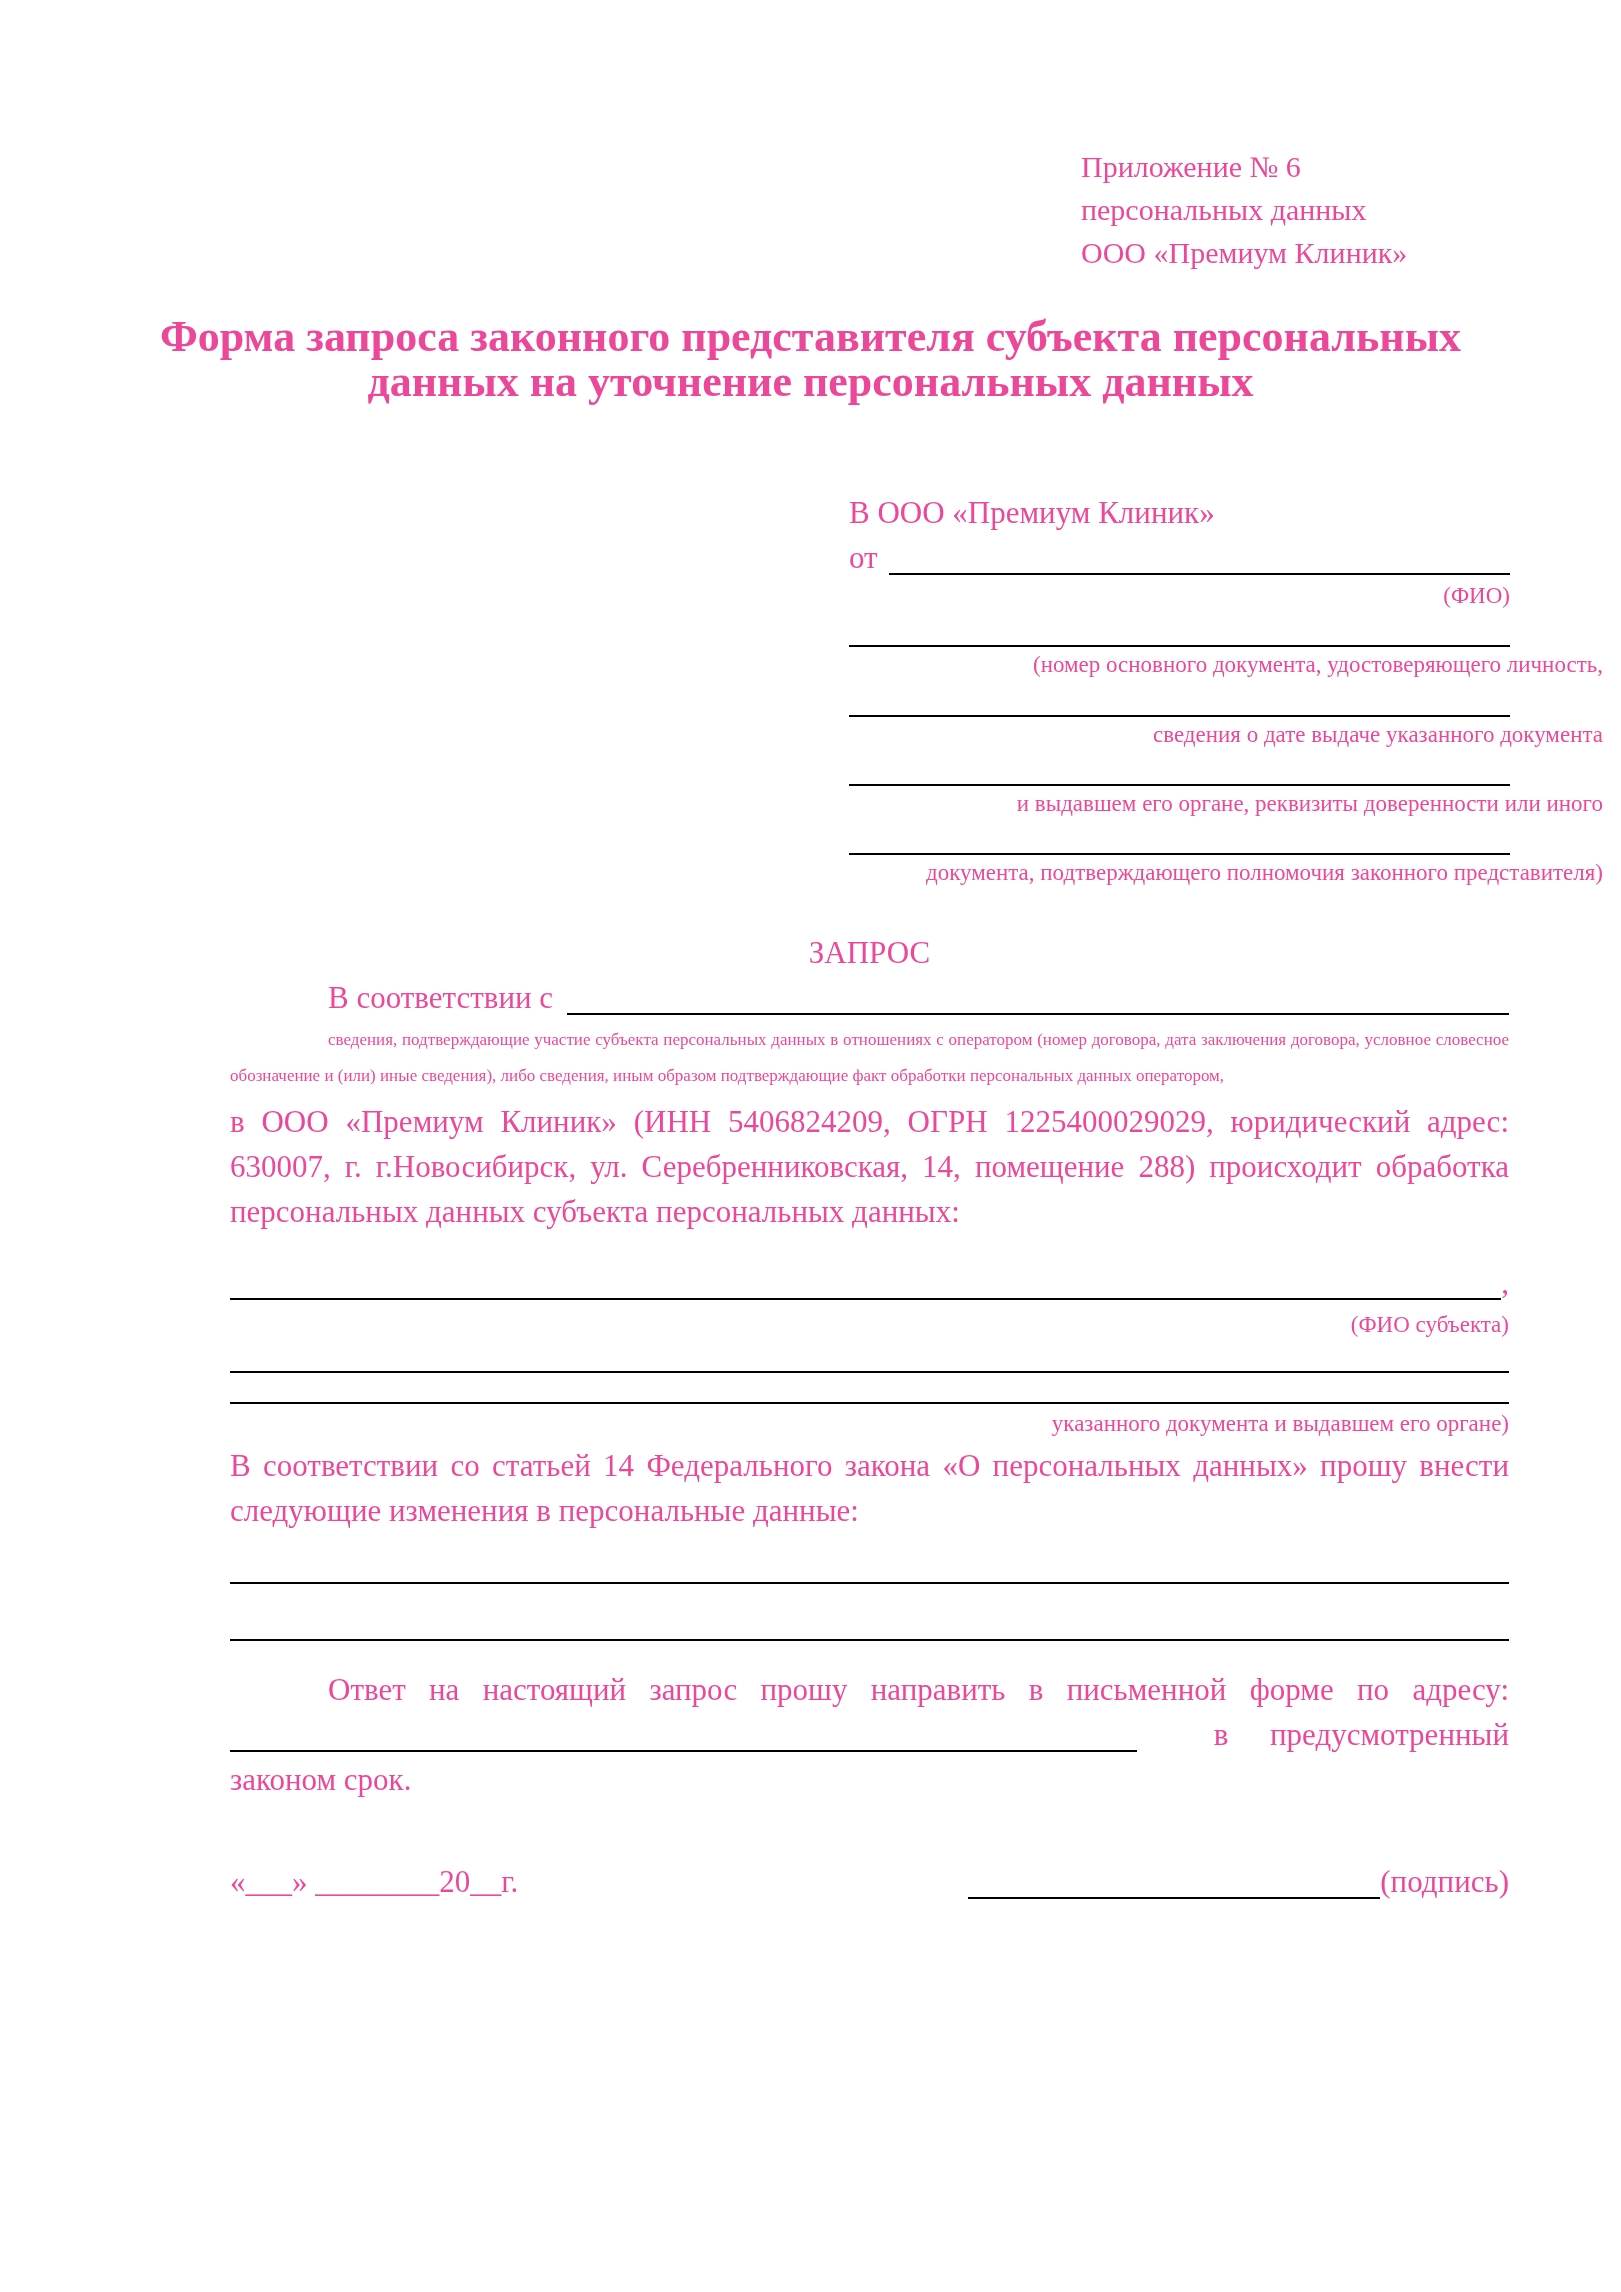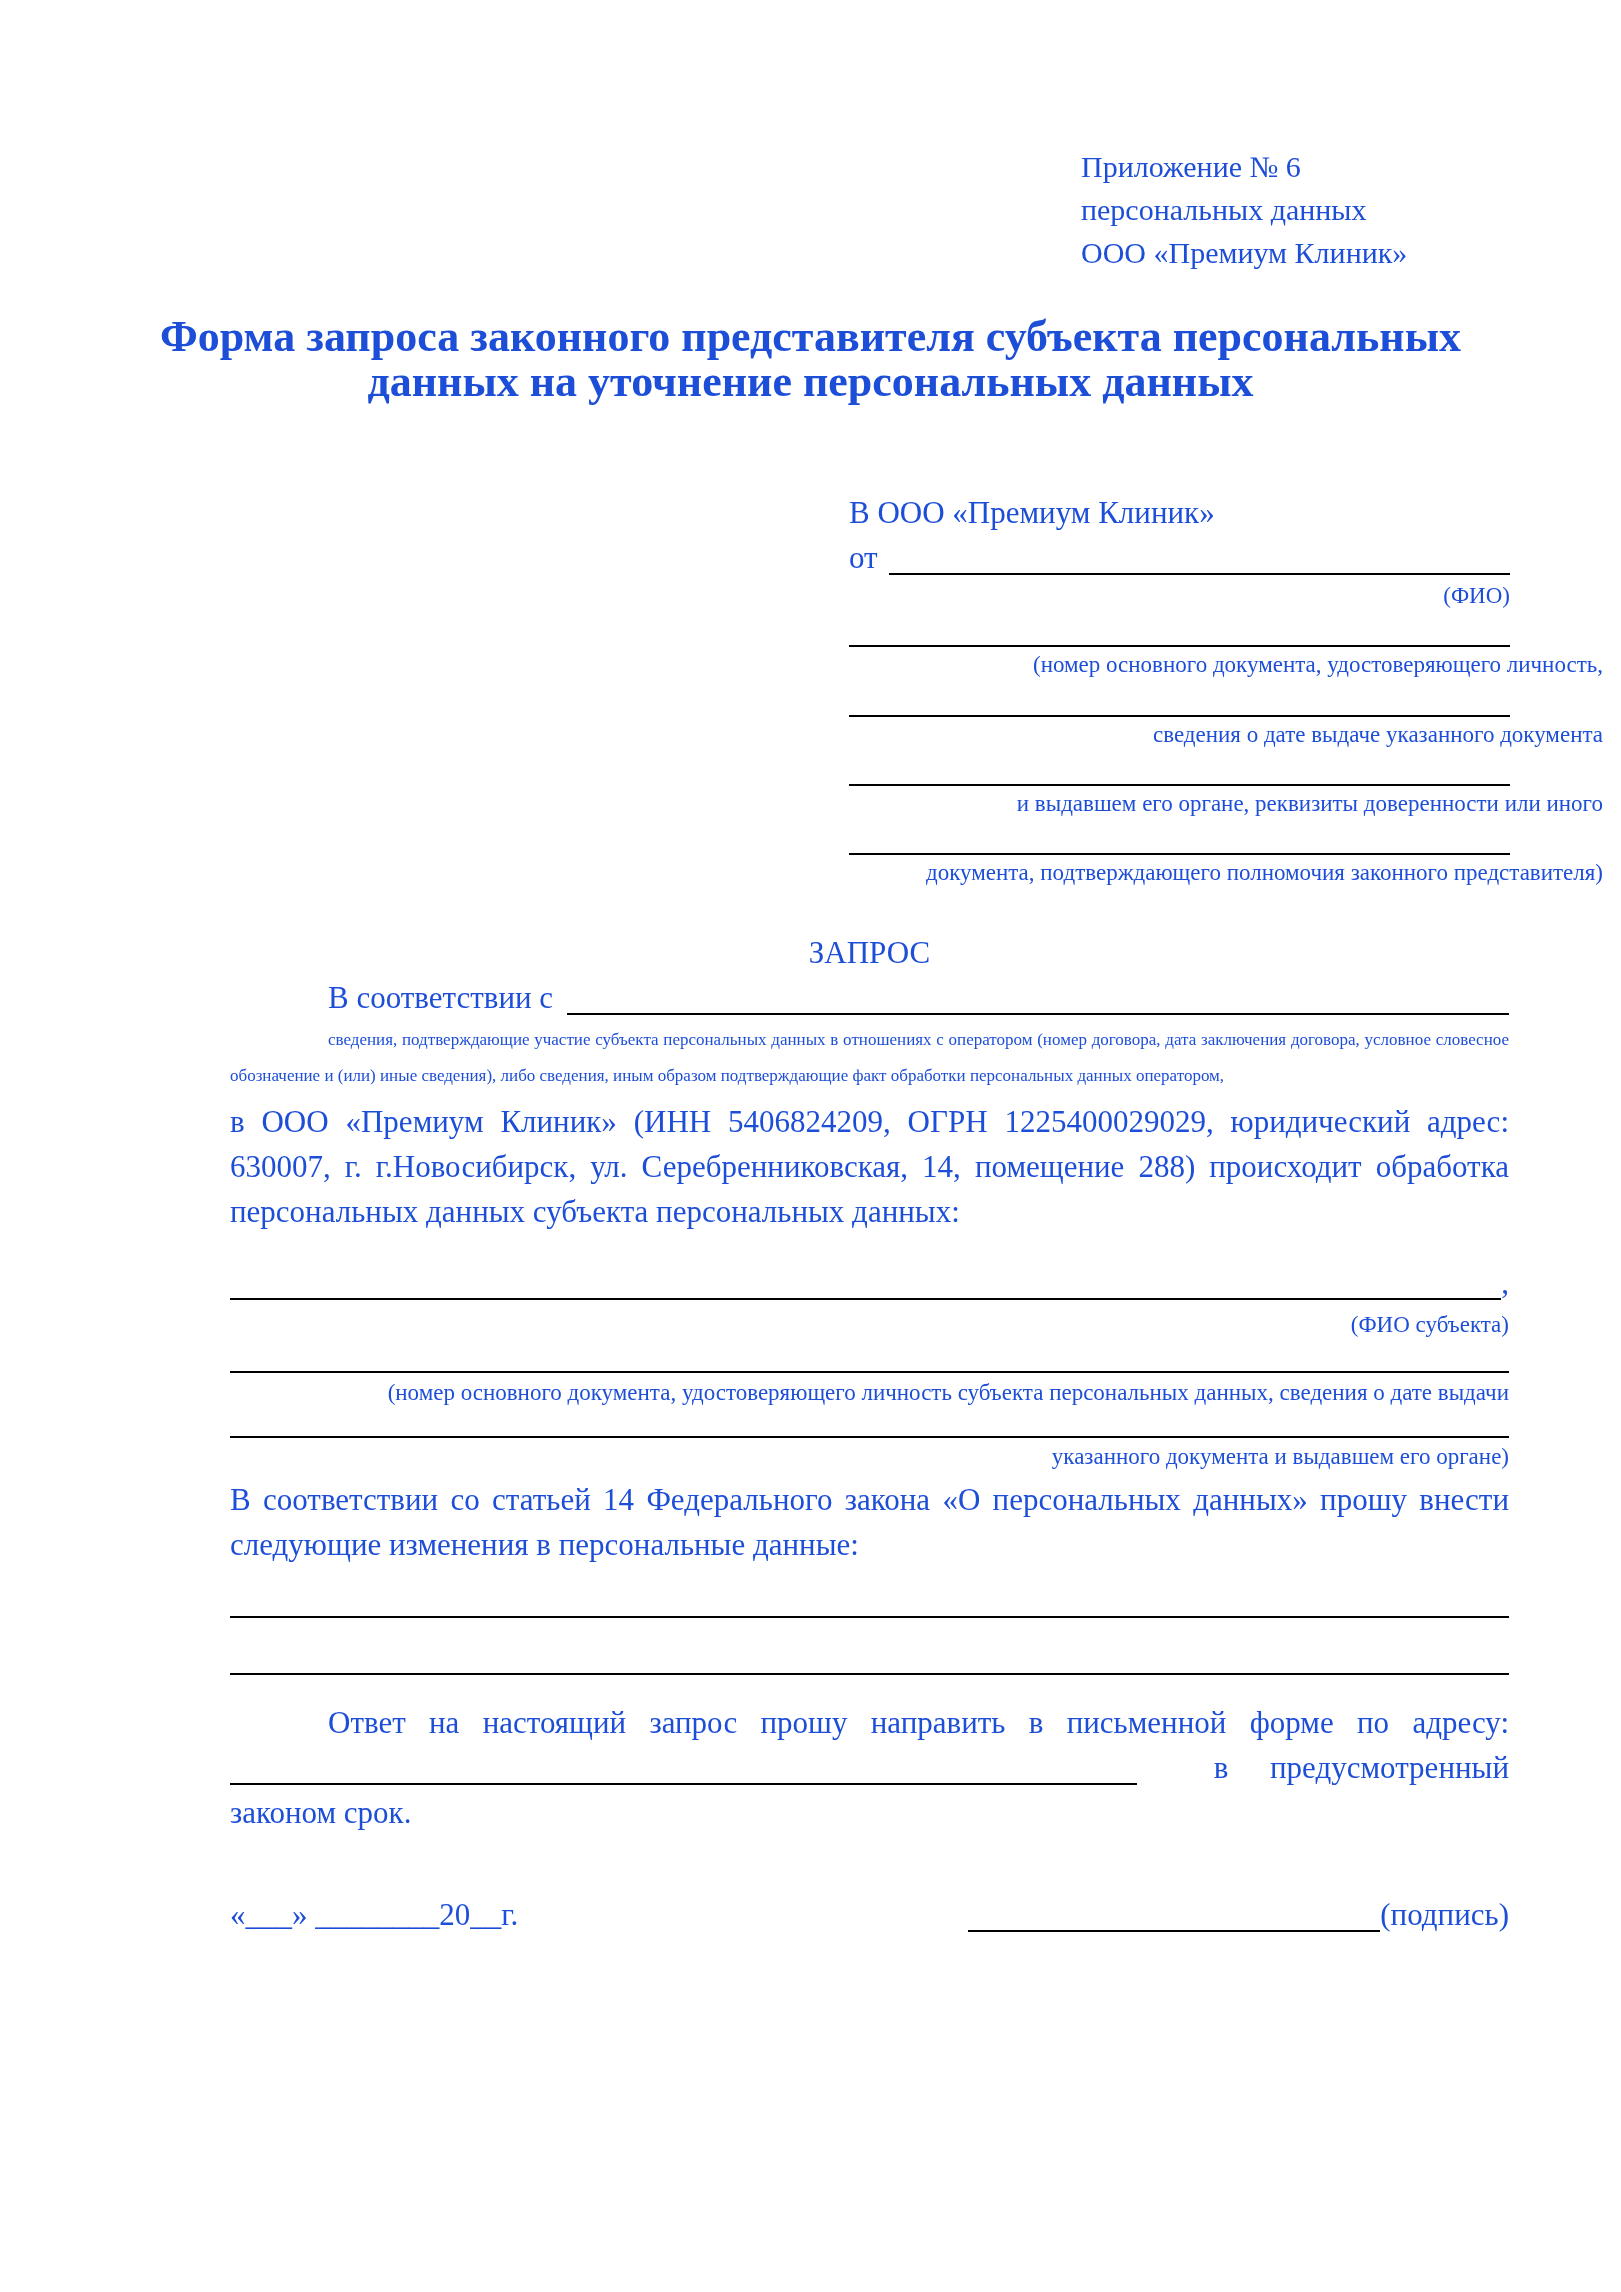--- a/index.html
+++ b/index.html
@@ -1,21 +1,21 @@
 <!DOCTYPE html>
 <html lang="ru"><head>
 <meta charset="utf-8">
 <style>
   html,body{margin:0;padding:0;background:#888;}
   .page{
     position:relative;
     width:1621px;height:2293px;
     margin:0 auto;
     background:#ffffff;
-    color:#1d4ed8;
+    color:#ec4899;
     font-family:"Liberation Serif","DejaVu Serif",serif;
     font-size:31px;
     line-height:45px;
     box-sizing:border-box;
     padding-top:145px;
     overflow:hidden;
   }
   
   .appendix{margin-left:1081px;font-size:30px;line-height:43px;}
   
@@ -121,21 +121,20 @@
 
     <p class="body-para">в ООО «Премиум Клиник» (ИНН 5406824209, ОГРН 1225400029029, юридический адрес: 630007, г. г.Новосибирск, ул. Серебренниковская, 14, помещение 288) происходит обработка персональных данных субъекта персональных данных:</p>
 
     <div class="comma-row">
       <span class="blank"></span>
       <span class="comma">,</span>
     </div>
     <div class="caption cap-mt">(ФИО субъекта)</div>
 
     <div class="full-line mt34"></div>
-    <div class="caption cap-mt">(номер основного документа, удостоверяющего личность субъекта персональных данных, сведения о дате выдачи</div>
 
     <div class="full-line mt30"></div>
     <div class="caption cap-mt">указанного документа и выдавшем его органе)</div>
 
     <p class="body-para">В соответствии со статьей 14 Федерального закона «О персональных данных» прошу внести следующие изменения в персональные данные:</p>
 
     <div class="full-line sp1"></div>
     <div class="full-line sp2"></div>
 
     <p class="body-para answer-intro">Ответ на настоящий запрос прошу направить в письменной форме по адресу:</p>

